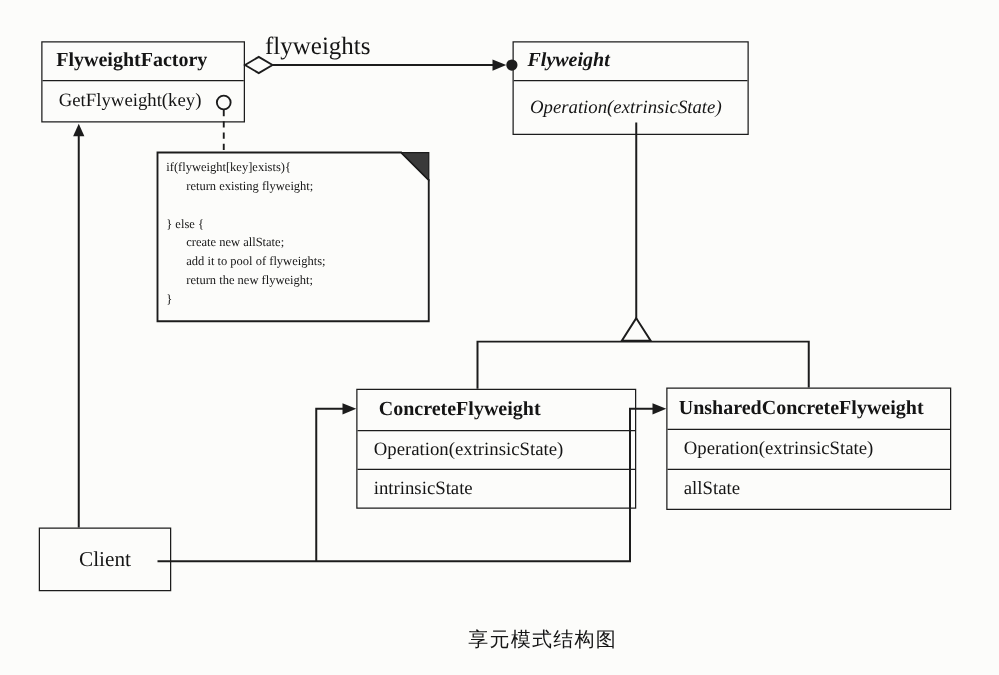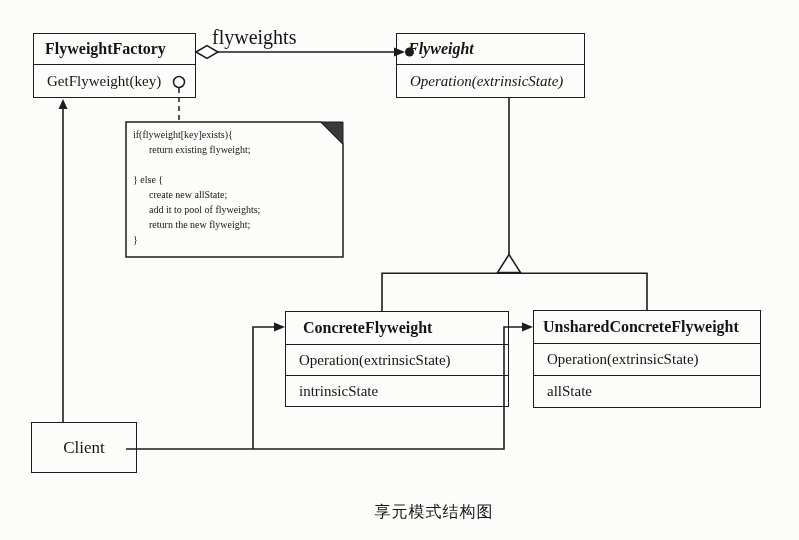--- a/index.html
+++ b/index.html
@@ -67,21 +67,21 @@
 </head>
 <body>
 
 <div class="stage">
 
   <div class="uml-box" style="left:33px;top:33px;width:163px;height:65px">
     <div class="uml-head" style="height:30px">FlyweightFactory</div>
     <div class="uml-row" style="flex:1">GetFlyweight(key)</div>
   </div>
 
-  <div class="uml-box" style="left:396px;top:33px;width:189px;height:65px">
+  <div class="uml-box" style="left:410px;top:33px;width:189px;height:75px">
     <div class="uml-head italic" style="height:30px">Flyweight</div>
     <div class="uml-row italic" style="flex:1">Operation(extrinsicState)</div>
   </div>
 
   <div class="uml-box" style="left:285px;top:311px;width:224px;height:96px">
     <div class="uml-head" style="height:32px;padding-left:17px">ConcreteFlyweight</div>
     <div class="uml-row" style="height:31px">Operation(extrinsicState)</div>
     <div class="uml-row" style="flex:1">intrinsicState</div>
   </div>
 

